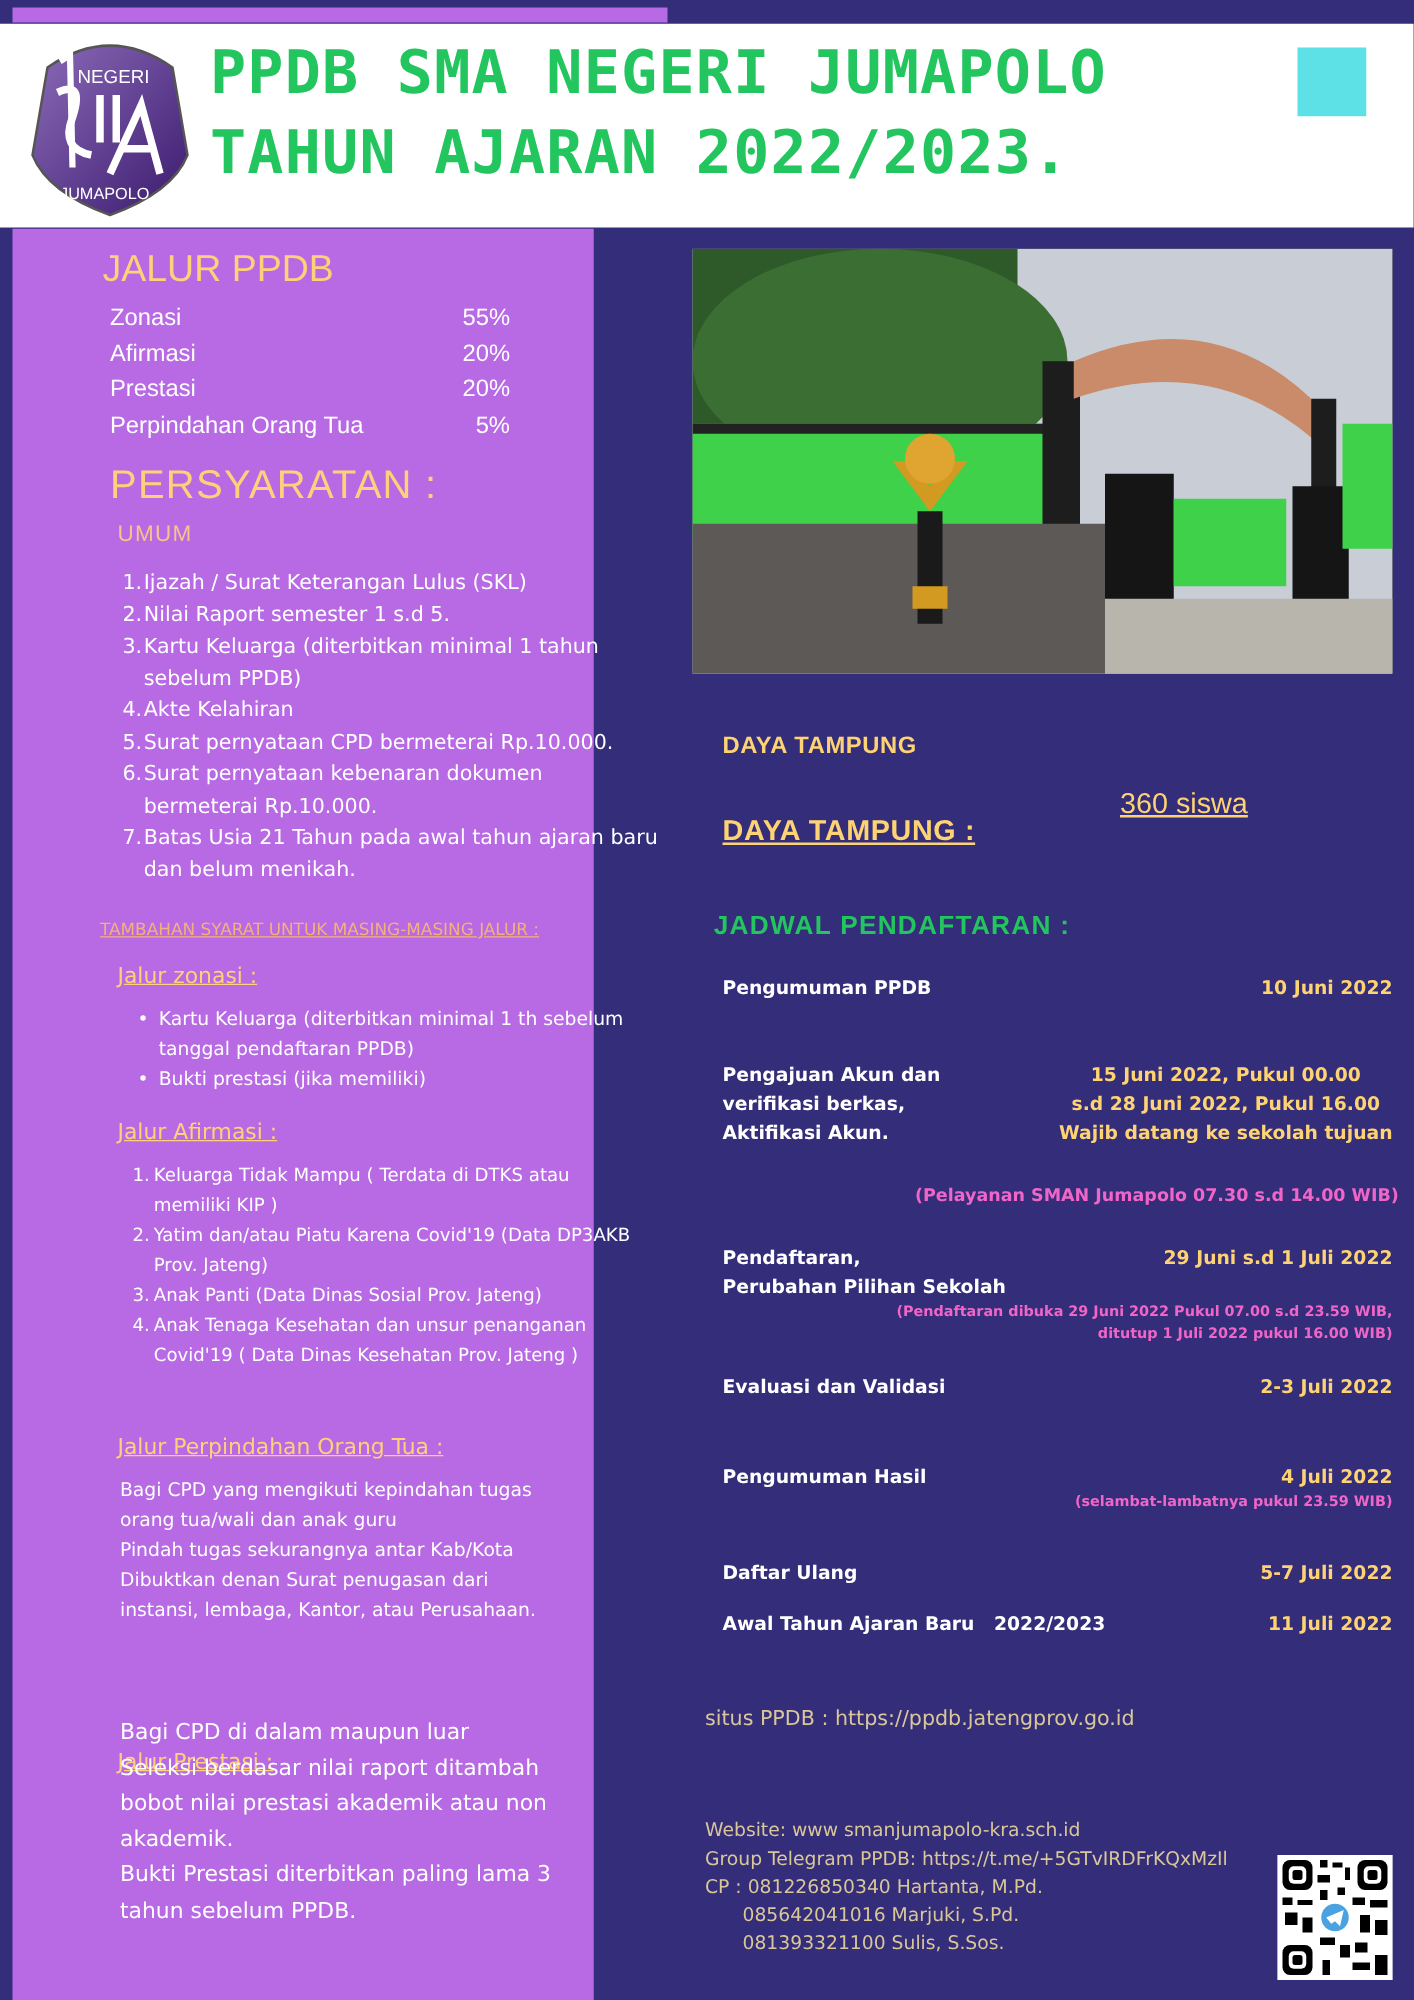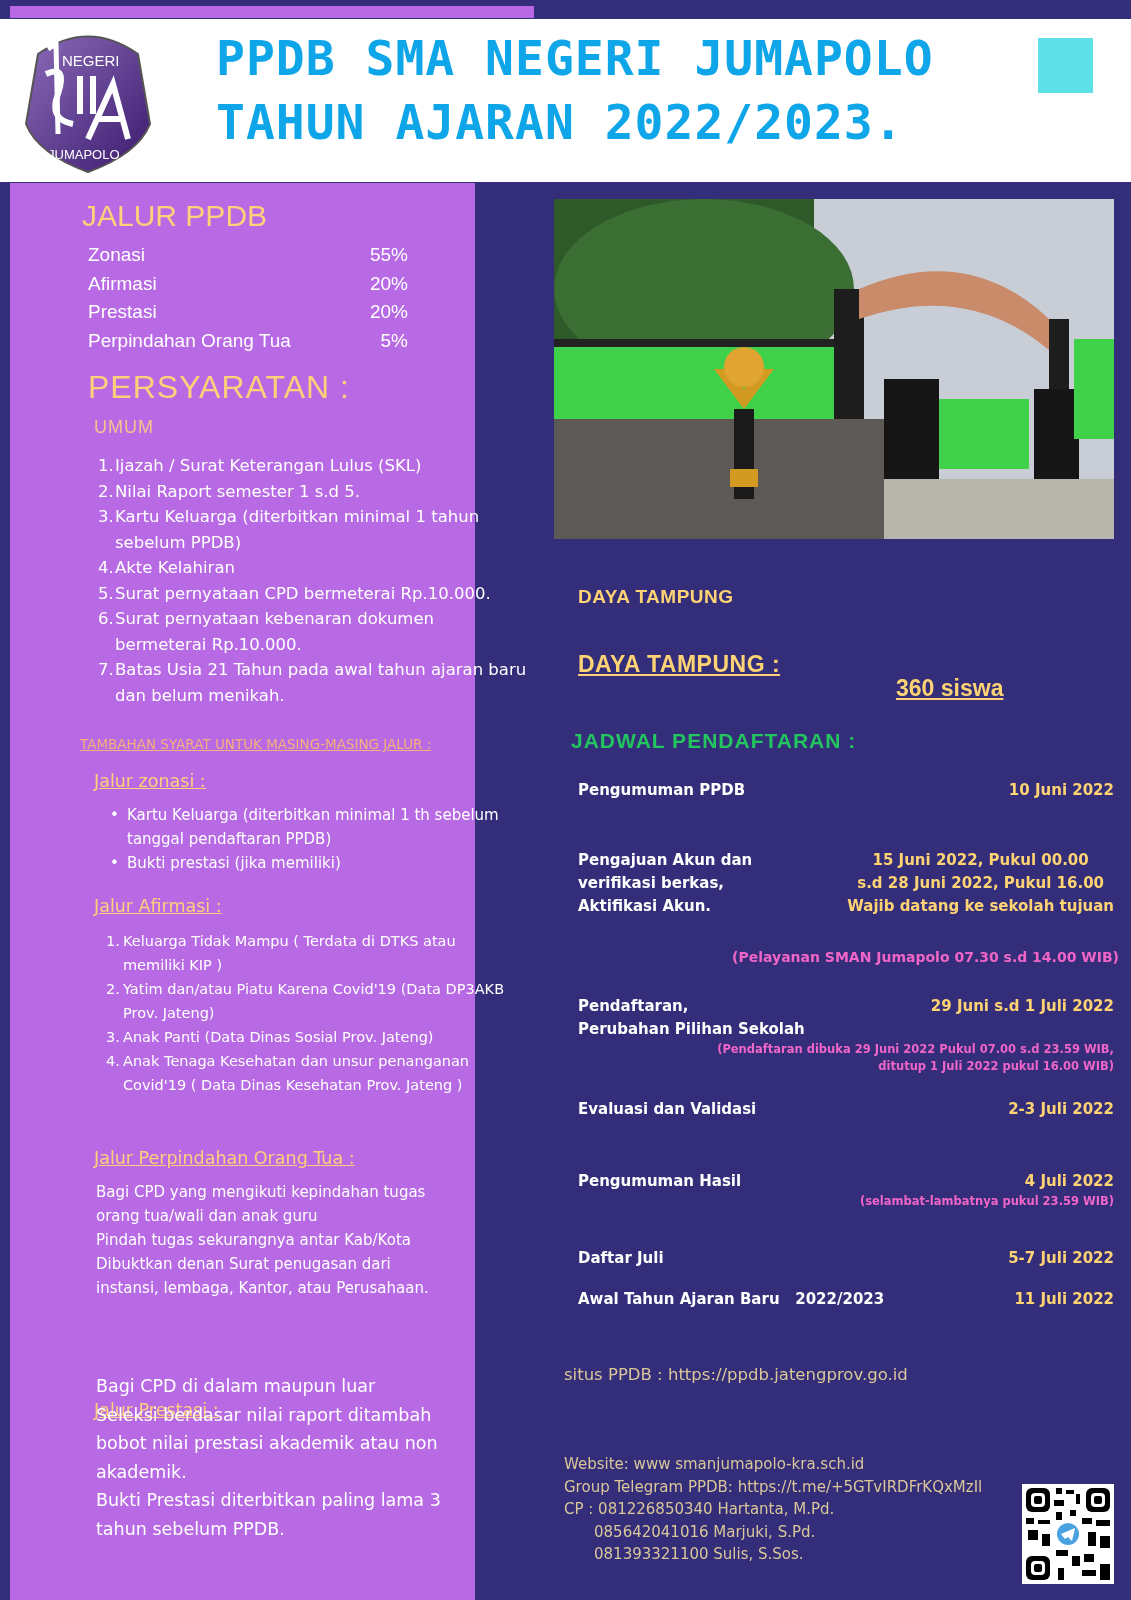--- a/index.html
+++ b/index.html
@@ -2,21 +2,21 @@
 <html><head>
 <meta charset="utf-8">
 <style>
   * { box-sizing: border-box; margin: 0; padding: 0; }
   html, body { width: 1131px; height: 1600px; overflow: hidden; }
   body { background: #342d79; position: relative; font-family: "Liberation Sans", sans-serif; }
 
   .top-purple-strip { position: absolute; left: 10px; top: 6px; width: 524px; height: 12px; background: #b76ae3; }
   .header { position: absolute; left: 0; top: 19px; width: 1131px; height: 163px; background: #ffffff; }
   .logo { position: absolute; left: 18px; top: 24px; width: 140px; height: 150px; }
-  .title { position: absolute; left: 168px; top: 26px; font-family: "DejaVu Sans Mono", monospace; font-weight: bold; color: #0ea5e9; font-size: 48px; line-height: 64px; letter-spacing: 1px; margin-left: 48px; }
+  .title { position: absolute; left: 168px; top: 26px; font-family: "DejaVu Sans Mono", monospace; font-weight: bold; color: #22c55e; font-size: 48px; line-height: 64px; letter-spacing: 1px; }
   .teal-square { position: absolute; left: 1038px; top: 38px; width: 55px; height: 55px; background: #5ee1e6; }
 
   .left-col { position: absolute; left: 10px; top: 183px; width: 465px; height: 1417px; background: #b76ae3; }
   .right-col { position: absolute; left: 534px; top: 183px; width: 597px; height: 1417px; }
 
   .jalur-title { position: absolute; left: 72px; top: 16px; font-size: 30px; color: #fed07a; }
   .jalur-table { position: absolute; left: 78px; top: 58px; width: 320px; }
   .jalur-row { display: flex; justify-content: space-between; color: #ffffff; font-size: 19px; height: 28.5px; line-height: 28.5px; }
   .jalur-row .pct { width: 50px; text-align: right; }
 
@@ -31,21 +31,21 @@
   .sub-list { position: absolute; color: #ffffff; font-family: "DejaVu Sans", sans-serif; font-size: 15px; line-height: 24px; list-style: none; }
   .sub-list li { display: flex; }
   .sub-list .bullet { width: 17px; flex-shrink: 0; }
   .sub-list .num { width: 17px; flex-shrink: 0; }
   .para { position: absolute; color: #ffffff; font-family: "DejaVu Sans", sans-serif; }
 
   .photo { position: absolute; left: 20px; top: 16px; width: 560px; height: 340px; background: #6a7a60; overflow: hidden; }
 
   .daya-small { position: absolute; left: 44px; top: 403px; color: #fed373; font-weight: bold; font-size: 19px; letter-spacing: 0.5px; }
   .daya-big { position: absolute; left: 44px; top: 468px; color: #fed373; font-weight: bold; font-size: 23px; text-decoration: underline; letter-spacing: 0.5px; }
-  .daya-val { position: absolute; left: 362px; top: 492px; color: #fed373; font-weight: bold; font-size: 23px; text-decoration: underline; }
+  .daya-val { position: absolute; left: 362px; top: 446px; color: #fed373; font-weight: normal; font-size: 23px; text-decoration: underline; }
   .jadwal-title { position: absolute; left: 37px; top: 546px; color: #22c55e; font-weight: bold; font-size: 21px; letter-spacing: 1px; }
 
   .sched { position: absolute; left: 44px; width: 536px; font-family: "DejaVu Sans", sans-serif; font-weight: bold; }
   .sched .label { position: absolute; left: 0; top: 0; color: #ffffff; font-size: 15px; line-height: 23px; }
   .sched .value { position: absolute; right: 0; top: 0; color: #fed373; font-size: 15px; line-height: 23px; text-align: right; }
   .sched .note { position: absolute; right: 0; color: #f066c8; font-size: 11.5px; line-height: 17px; text-align: right; }
   .pink-note { position: absolute; right: 12px; color: #f066c8; font-family: "DejaVu Sans", sans-serif; font-weight: bold; font-size: 14px; }
 
   .footer-text { position: absolute; left: 30px; color: #d9c79a; font-family: "DejaVu Sans", sans-serif; font-size: 15.5px; line-height: 23px; }
   .qr { position: absolute; left: 488px; top: 1301px; width: 92px; height: 100px; background: #ffffff; }
@@ -244,21 +244,21 @@
     <div class="value">2-3 Juli 2022</div>
   </div>
 
   <div class="sched" style="top:987px;">
     <div class="label">Pengumuman Hasil</div>
     <div class="value">4 Juli 2022</div>
     <div class="note" style="top:23px;">(selambat-lambatnya pukul 23.59 WIB)</div>
   </div>
 
   <div class="sched" style="top:1064px;">
-    <div class="label">Daftar Juli</div>
+    <div class="label">Daftar Ulang</div>
     <div class="value">5-7 Juli 2022</div>
   </div>
 
   <div class="sched" style="top:1105px;">
     <div class="label" style="white-space:pre;">Awal Tahun Ajaran Baru   2022/2023</div>
     <div class="value">11 Juli 2022</div>
   </div>
 
   <div class="footer-text" style="top:1180px; font-size:16.5px;">situs PPDB : https://ppdb.jatengprov.go.id</div>
 

